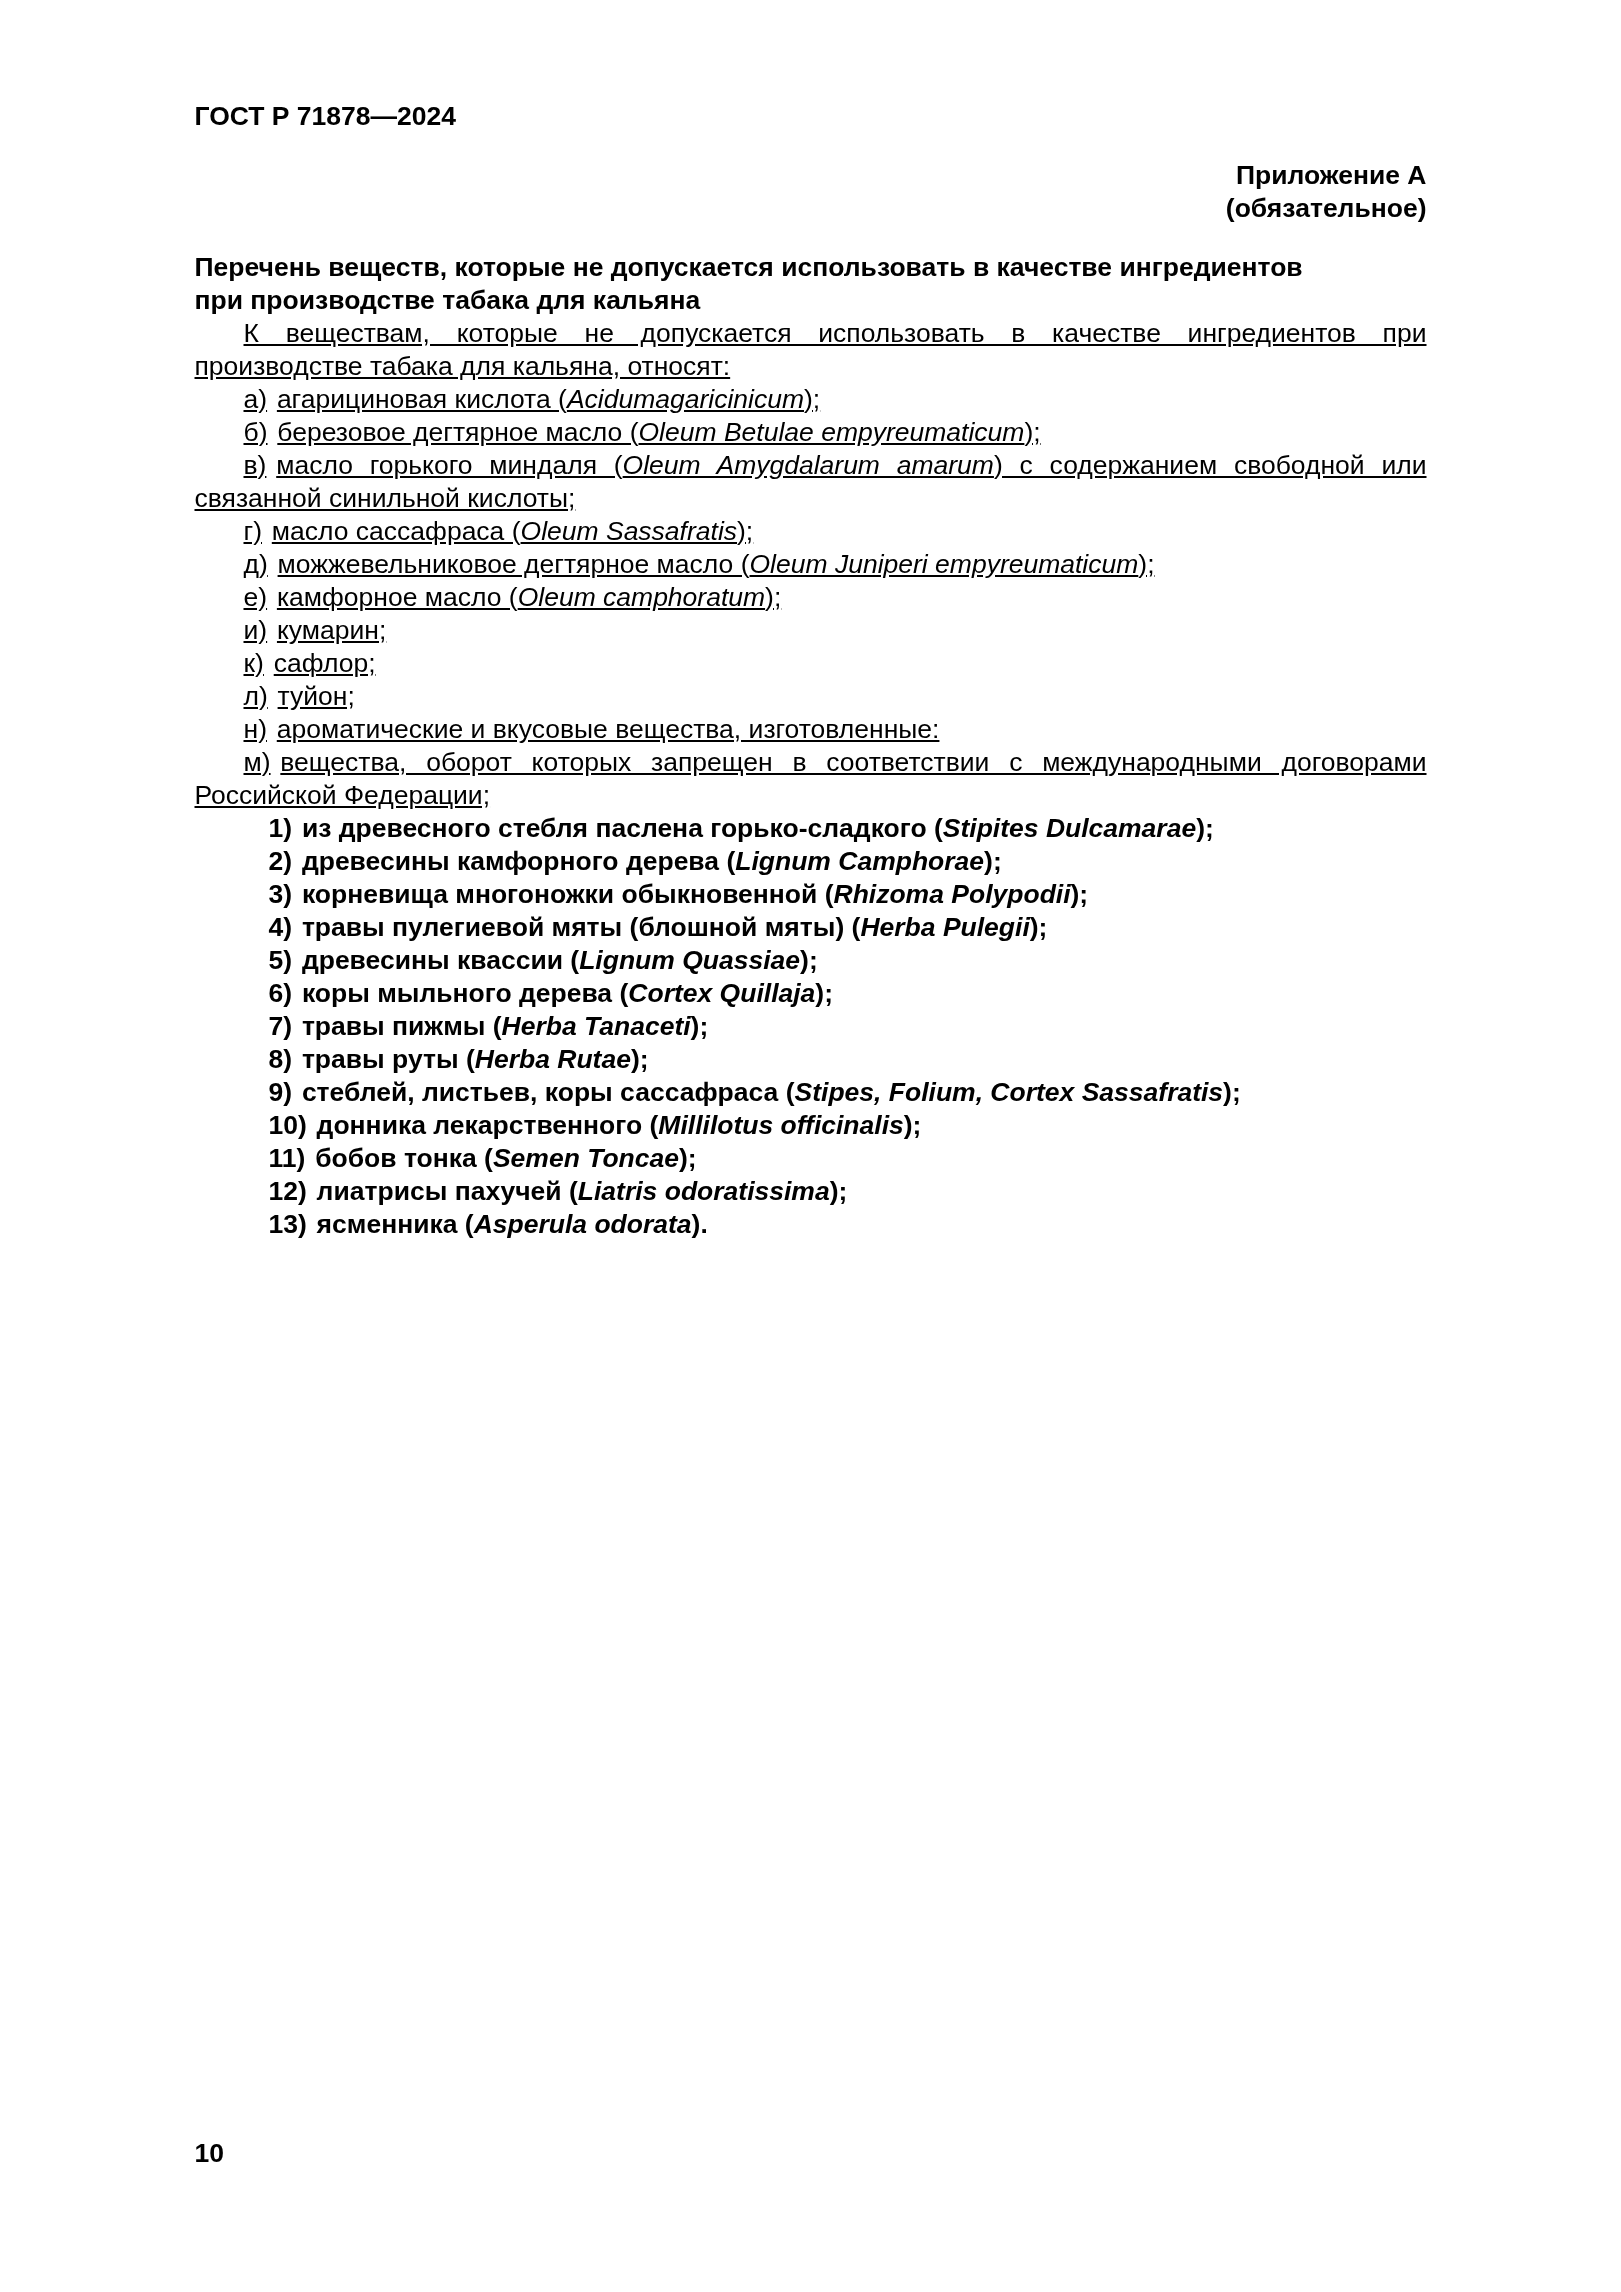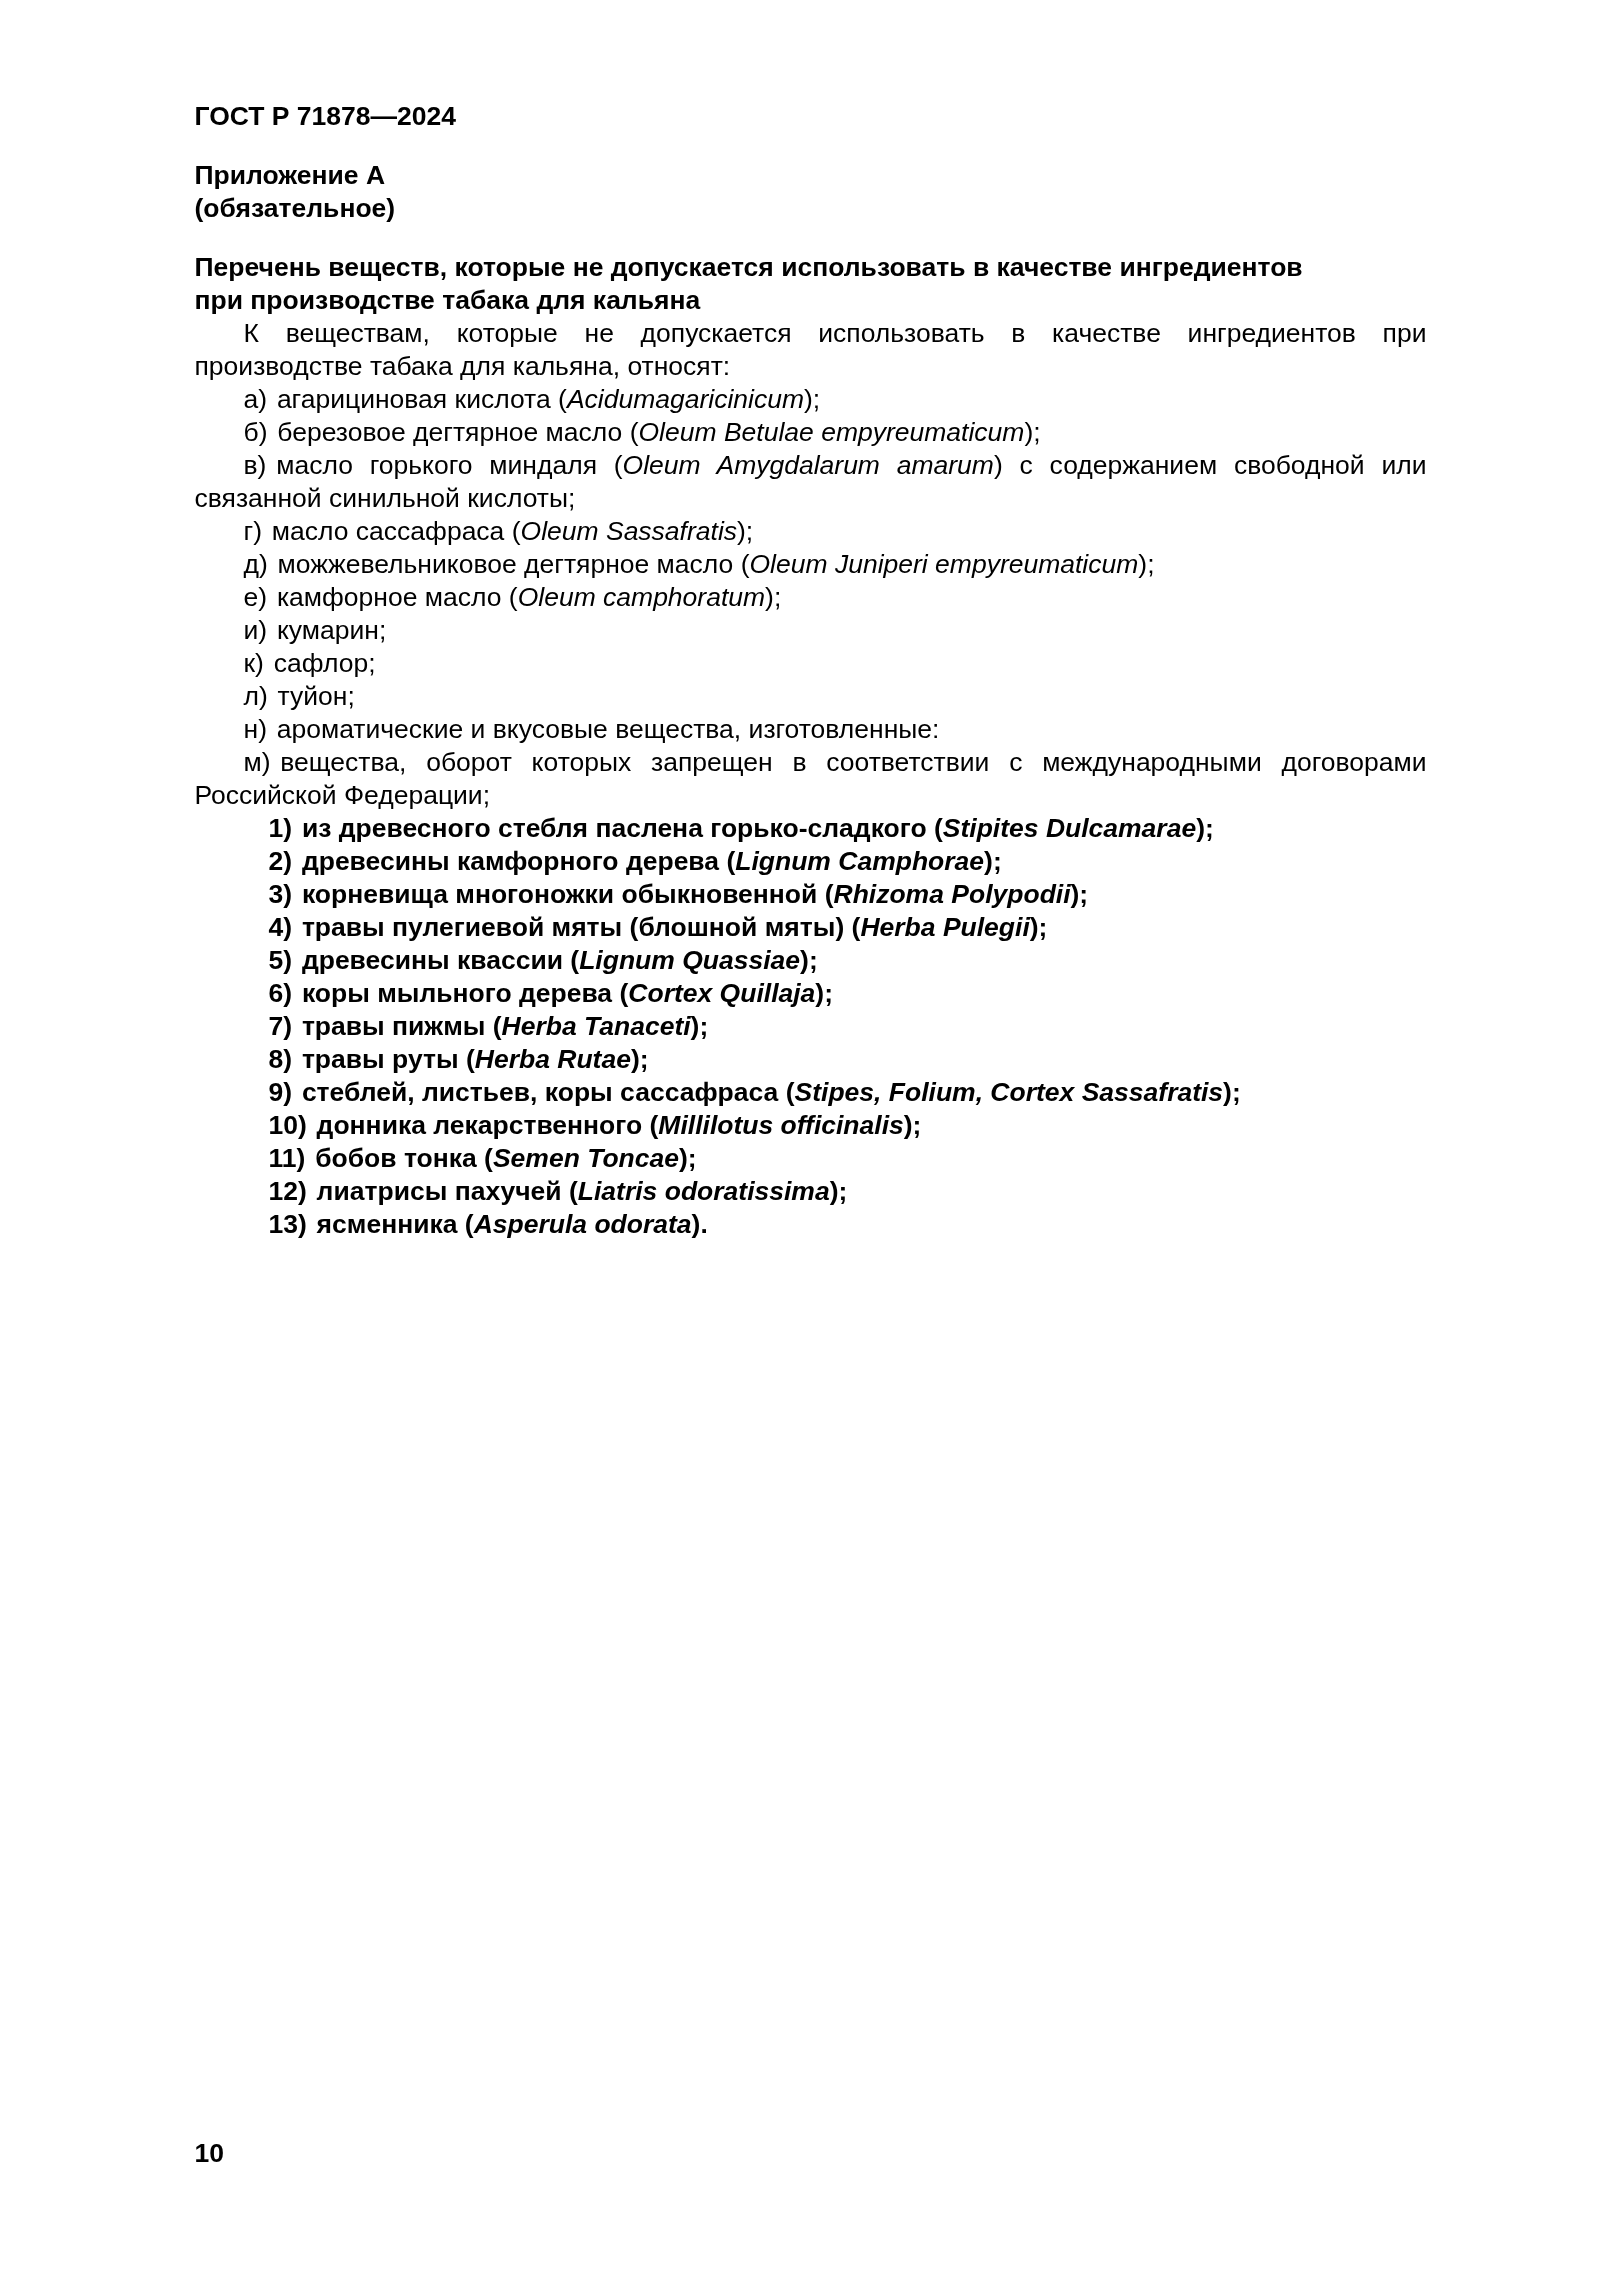--- a/index.html
+++ b/index.html
@@ -20,36 +20,36 @@
     box-sizing: border-box;
     padding: 100px 127px 0 127px;
     overflow: hidden;
   }
   .doc-header {
     font-weight: bold;
     text-align: left;
   }
   .appendix-block {
     margin-top: 25.5px;
-    text-align: left;
+    text-align: right;
     font-weight: bold;
   }
   .doc-title {
     margin-top: 26px;
     text-align: left;
     font-weight: bold;
   }
   .intro {
     margin-top: 27.4px;
   }
   .para {
     margin: 0;
     text-align: justify;
   }
-  .para.level1 { text-indent: 49px; }
+  .para.level1 { text-indent: 49px; text-decoration: underline; }
   .para.level2 { text-indent: 74px; font-weight: bold; }
   .marker { margin-right: 9.8px; }
   .latin { font-style: italic; }
   .page-number {
     position: absolute;
     left: 127px;
     top: 2137px;
     font-weight: bold;
   }
 </style>

